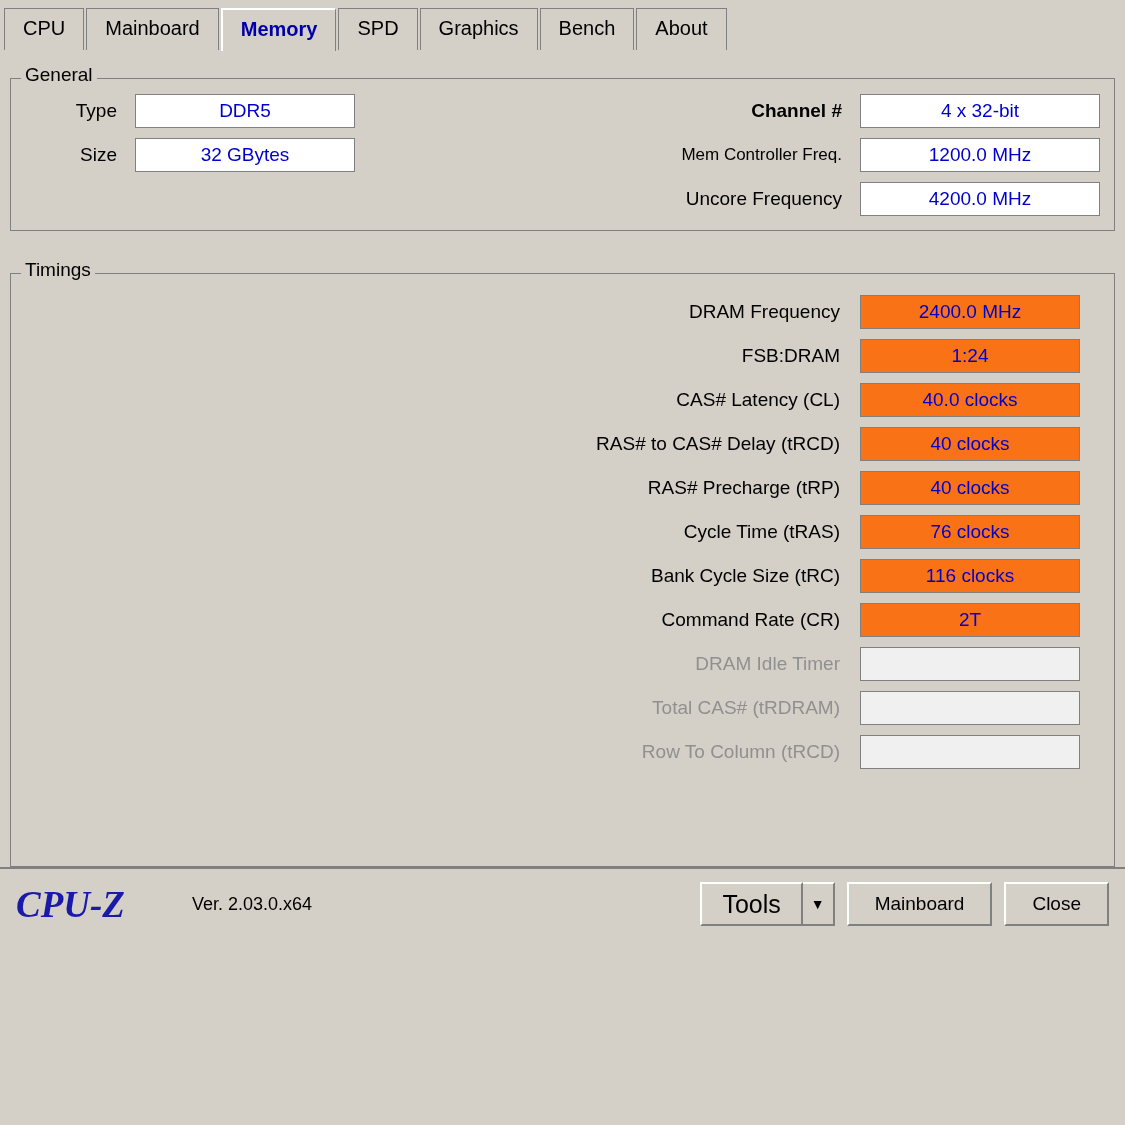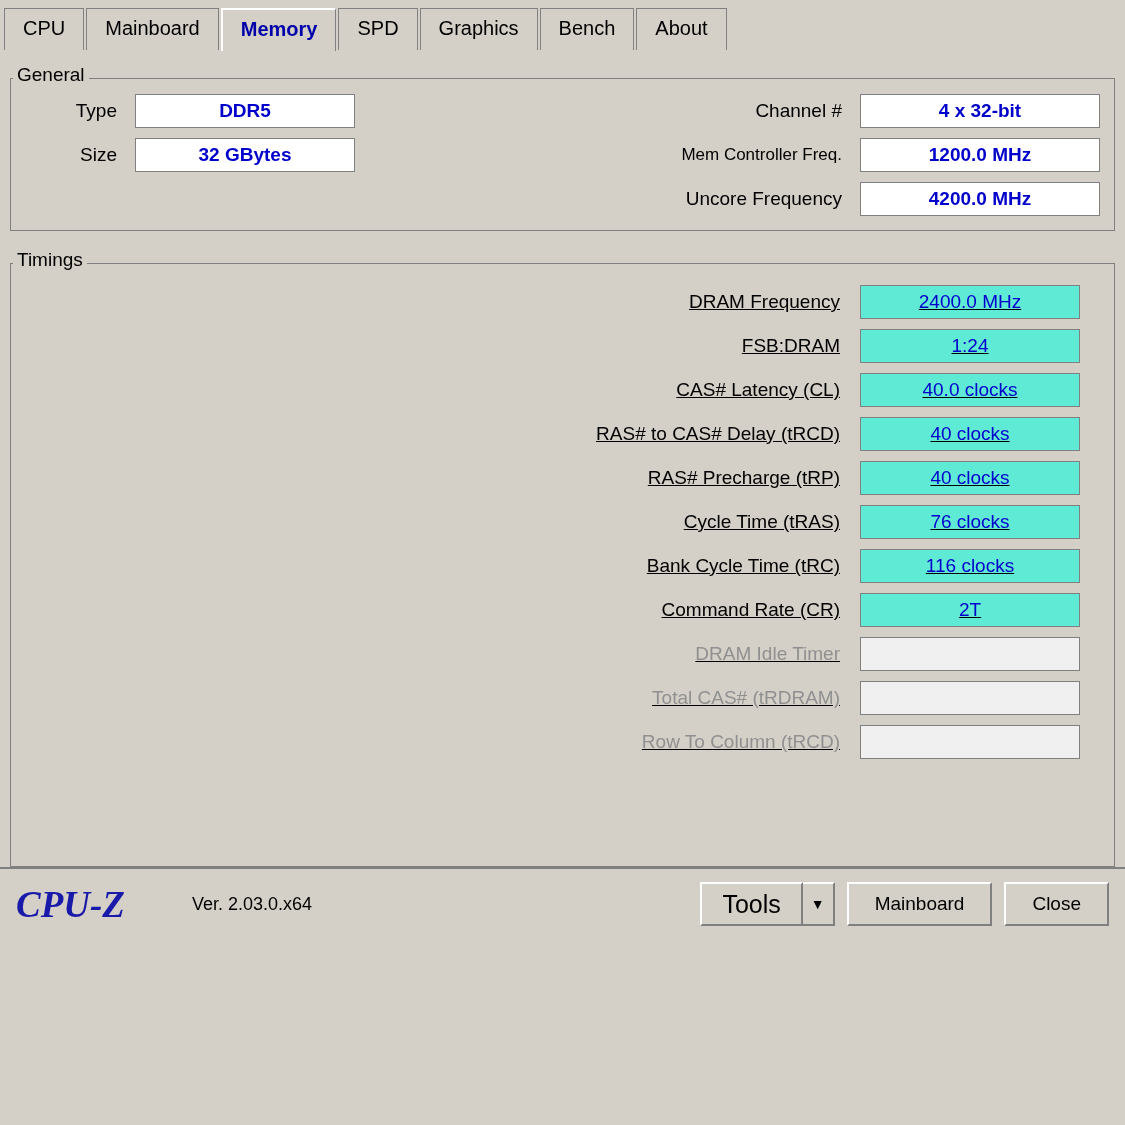--- a/index.html
+++ b/index.html
@@ -66,21 +66,21 @@
       border: 1px solid #808080;
       border-top: none;
       position: relative;
       padding: 16px 14px 14px 14px;
       background: #d4d0c8;
       margin-top: 10px;
     }
     .group-box-title {
       position: absolute;
       top: -14px;
-      left: 2px;
+      left: 10px;
       background: #d4d0c8;
       padding: 0 4px;
       font-size: 19px;
       color: #000;
     }
     .group-box::before {
       content: '';
       position: absolute;
       top: 0;
       left: 0;
@@ -106,21 +106,20 @@
       border: 1px solid #808080;
       background: #ffffff;
       padding: 4px 8px;
       text-align: center;
       font-size: 19px;
       color: #0000cc;
       height: 34px;
       display: flex;
       align-items: center;
       justify-content: center;
-      font-weight: bold;
     }
     .channel-label {
       text-align: right;
       font-size: 19px;
       color: #000;
       padding-right: 8px;
     }
     
     .timings-grid {
       display: grid;
@@ -136,21 +135,21 @@
       padding-right: 10px;
     }
     .timing-label.disabled {
       color: #909090;
     }
     .timing-label.active {
       color: #000;
     }
     .timing-value {
       border: 1px solid #808080;
-      background: #5eead4;
+      background: #f97316;
       padding: 4px 8px;
       text-align: center;
       font-size: 19px;
       color: #0000cc;
       height: 34px;
       display: flex;
       align-items: center;
       justify-content: center;
     }
     .timing-value.empty {
@@ -239,51 +238,51 @@
   </div>
 
   <div class="content">
 
     <div class="group-box" style="margin-top:18px;">
       <span class="group-box-title">General</span>
       <div class="general-grid">
 
         <div class="field-label">Type</div>
         <div class="field-value">DDR5</div>
-        <div class="channel-label" style="text-align:right;">Channel #</div>
+        <div class="channel-label" style="text-align:right;font-weight:bold;">Channel #</div>
         <div class="field-value">4 x 32-bit</div>
 
         <div class="field-label">Size</div>
         <div class="field-value">32 GBytes</div>
         <div class="channel-label" style="text-align:right;font-size:17px;">Mem Controller Freq.</div>
         <div class="field-value">1200.0 MHz</div>
 
         <div></div>
         <div></div>
         <div class="channel-label" style="text-align:right;">Uncore Frequency</div>
         <div class="field-value">4200.0 MHz</div>
       </div>
     </div>
 
-    <div class="group-box" style="margin-top:20px; flex:1;text-decoration:underline;">
+    <div class="group-box" style="margin-top:30px; flex:1;">
       <span class="group-box-title">Timings</span>
       <div class="timings-grid" id="timings-container">
       <div class="timing-label active">DRAM Frequency</div>
           <div class="timing-value">2400.0 MHz</div>
           <div class="timing-label active">FSB:DRAM</div>
           <div class="timing-value">1:24</div>
           <div class="timing-label active">CAS# Latency (CL)</div>
           <div class="timing-value">40.0 clocks</div>
           <div class="timing-label active">RAS# to CAS# Delay (tRCD)</div>
           <div class="timing-value">40 clocks</div>
           <div class="timing-label active">RAS# Precharge (tRP)</div>
           <div class="timing-value">40 clocks</div>
           <div class="timing-label active">Cycle Time (tRAS)</div>
           <div class="timing-value">76 clocks</div>
-          <div class="timing-label active">Bank Cycle Time (tRC)</div>
+          <div class="timing-label active">Bank Cycle Size (tRC)</div>
           <div class="timing-value">116 clocks</div>
           <div class="timing-label active">Command Rate (CR)</div>
           <div class="timing-value">2T</div>
           <div class="timing-label disabled">DRAM Idle Timer</div>
           <div class="timing-value empty"></div>
           <div class="timing-label disabled">Total CAS# (tRDRAM)</div>
           <div class="timing-value empty"></div>
           <div class="timing-label disabled">Row To Column (tRCD)</div>
           <div class="timing-value empty"></div>
         </div>

